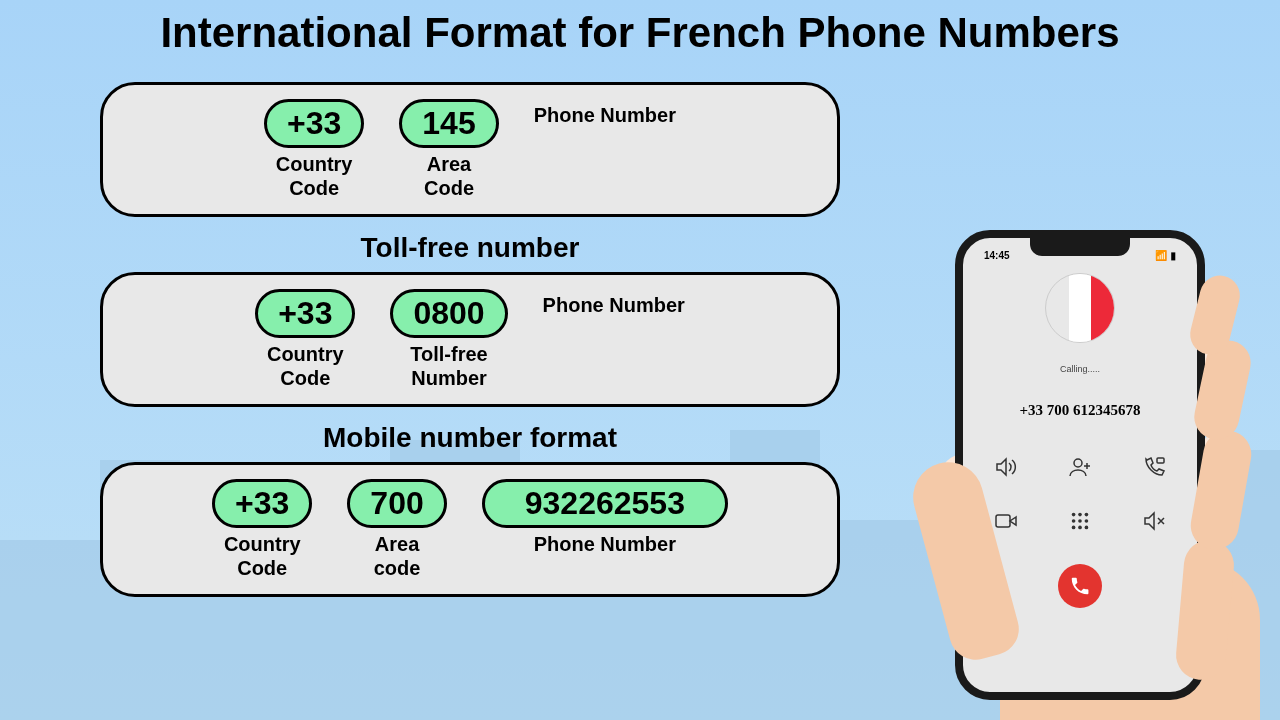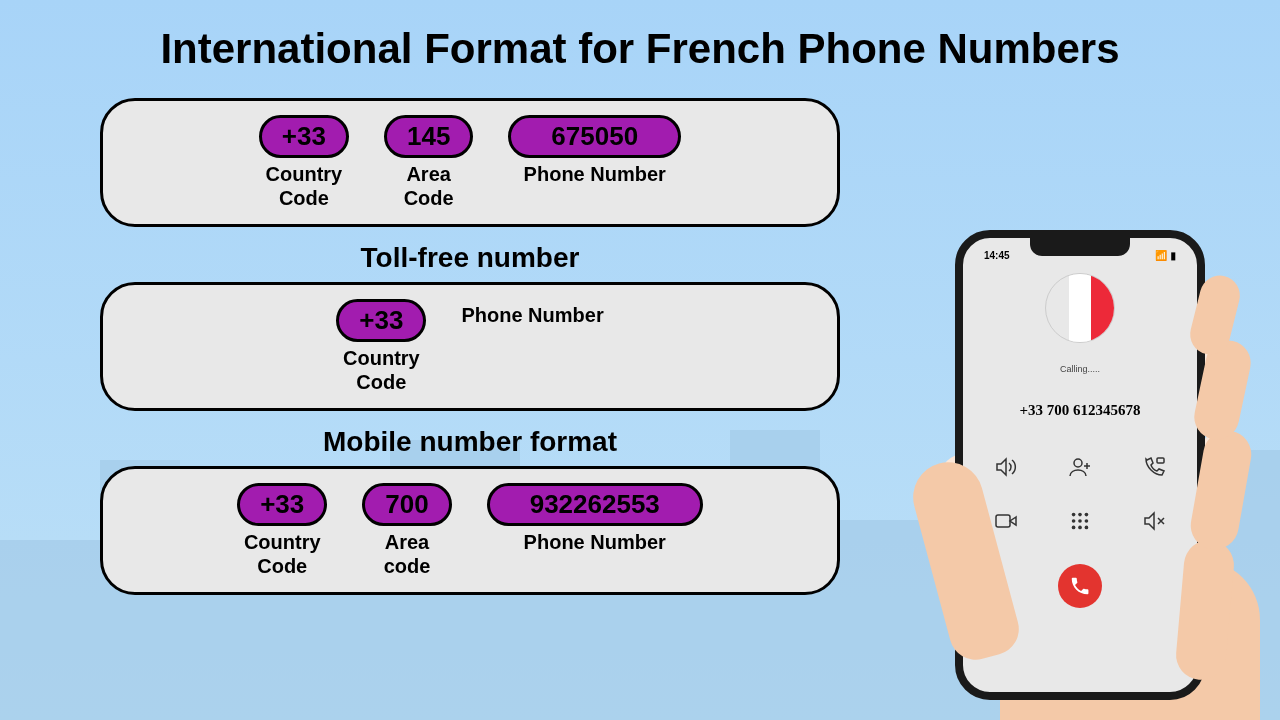--- a/index.html
+++ b/index.html
@@ -1,26 +1,26 @@
 <!DOCTYPE html>
 <html><head>
 <meta charset="utf-8">
 <style>
   * { margin: 0; padding: 0; box-sizing: border-box; font-family: Arial, Helvetica, sans-serif; }
   body { width: 1280px; height: 720px; overflow: hidden; position: relative; }
   .bg { position: absolute; top: 0; left: 0; width: 1280px; height: 720px; background: linear-gradient(to bottom, #a8d4f8 0%, #bce0f7 100%); z-index: 0; }
   .skyline { position: absolute; bottom: 0; left: 0; width: 1280px; height: 300px; z-index: 1; }
   .building { position: absolute; bottom: 0; background: rgba(160, 200, 230, 0.6); }
-  .content { position: relative; z-index: 2; padding: 20px 40px; }
+  .content { position: relative; z-index: 2; padding: 4px 40px; }
   .title { font-size: 42px; font-weight: 900; color: #000; text-align: center; margin-bottom: 25px; margin-top: 5px; }
   .section { margin-bottom: 15px; width: 740px; margin-left: 60px; }
   .section-header { font-size: 28px; font-weight: 900; text-align: center; margin-bottom: 8px; }
   .card { background: #e8e8e8; border: 3px solid #000; border-radius: 35px; padding: 14px 25px; display: flex; gap: 35px; align-items: flex-start; justify-content: center; }
   .part { display: flex; flex-direction: column; align-items: center; }
-  .pill { background: #a21caf; border: 3px solid #000; border-radius: 25px; padding: 3px 20px; font-size: 26px; font-weight: 900; }
+  .pill { background: #86efac; border: 3px solid #000; border-radius: 25px; padding: 3px 20px; font-size: 32px; font-weight: 900; }
   .pill.wide { padding: 3px 40px; }
   .label { font-size: 20px; font-weight: 700; text-align: center; margin-top: 4px; line-height: 1.2; }
   .phone-scene { position: absolute; right: 0px; bottom: 0px; width: 440px; height: 500px; z-index: 3; }
   .phone { position: absolute; right: 75px; bottom: 20px; width: 250px; height: 470px; background: #e8e8e8; border: 8px solid #1a1a1a; border-radius: 35px; z-index: 4; }
   .notch { position: absolute; top: 0; left: 50%; transform: translateX(-50%); width: 100px; height: 18px; background: #1a1a1a; border-radius: 0 0 12px 12px; }
   .phone-inner { padding: 10px 15px; height: 100%; display: flex; flex-direction: column; align-items: center; }
   .status-bar { width: 100%; display: flex; justify-content: space-between; font-size: 10px; font-weight: bold; padding: 2px 6px 0 6px; }
   .status-right { display: flex; gap: 3px; align-items: center; }
   .flag-circle { width: 70px; height: 70px; border-radius: 50%; overflow: hidden; display: flex; margin-top: 12px; border: 1px solid #ccc; }
   .flag-stripe { width: 33.33%; height: 100%; }
@@ -68,32 +68,35 @@
     <div class="card">
       <div class="part">
         <div class="pill">+33</div>
         <div class="label">Country<br>Code</div>
       </div>
       <div class="part">
         <div class="pill">145</div>
         <div class="label">Area<br>Code</div>
       </div>
       <div class="part">
-        <div class="pill wide">675050</div>
         <div class="label">Phone Number</div>
       </div>
     </div>
   </div>
 
   <div class="section">
     <div class="section-header">Toll-free number</div>
     <div class="card">
       <div class="part">
         <div class="pill">+33</div>
         <div class="label">Country<br>Code</div>
+      </div>
+      <div class="part">
+        <div class="pill">0800</div>
+        <div class="label">Toll-free<br>Number</div>
       </div>
       <div class="part">
         <div class="label">Phone Number</div>
       </div>
     </div>
   </div>
 
   <div class="section">
     <div class="section-header">Mobile number format</div>
     <div class="card">

